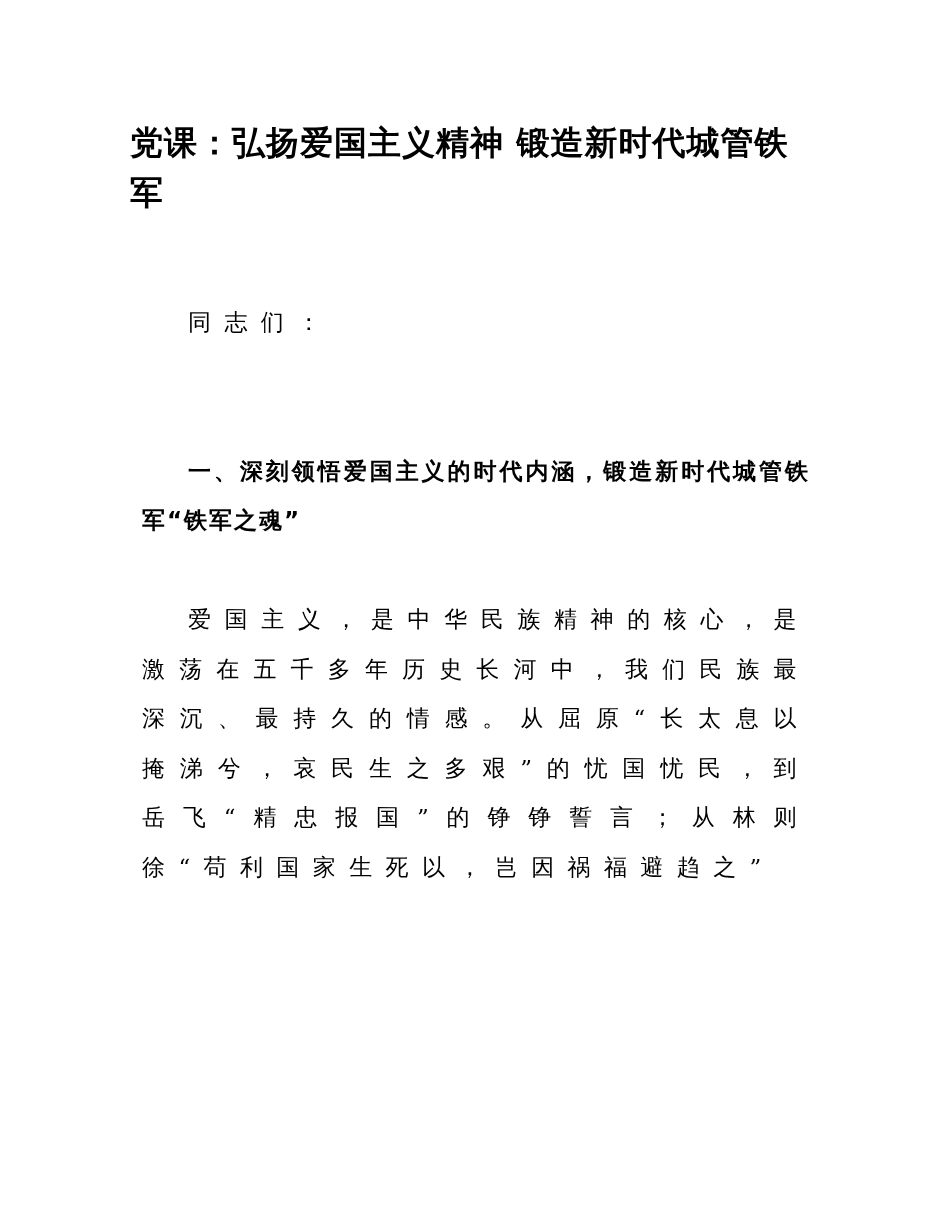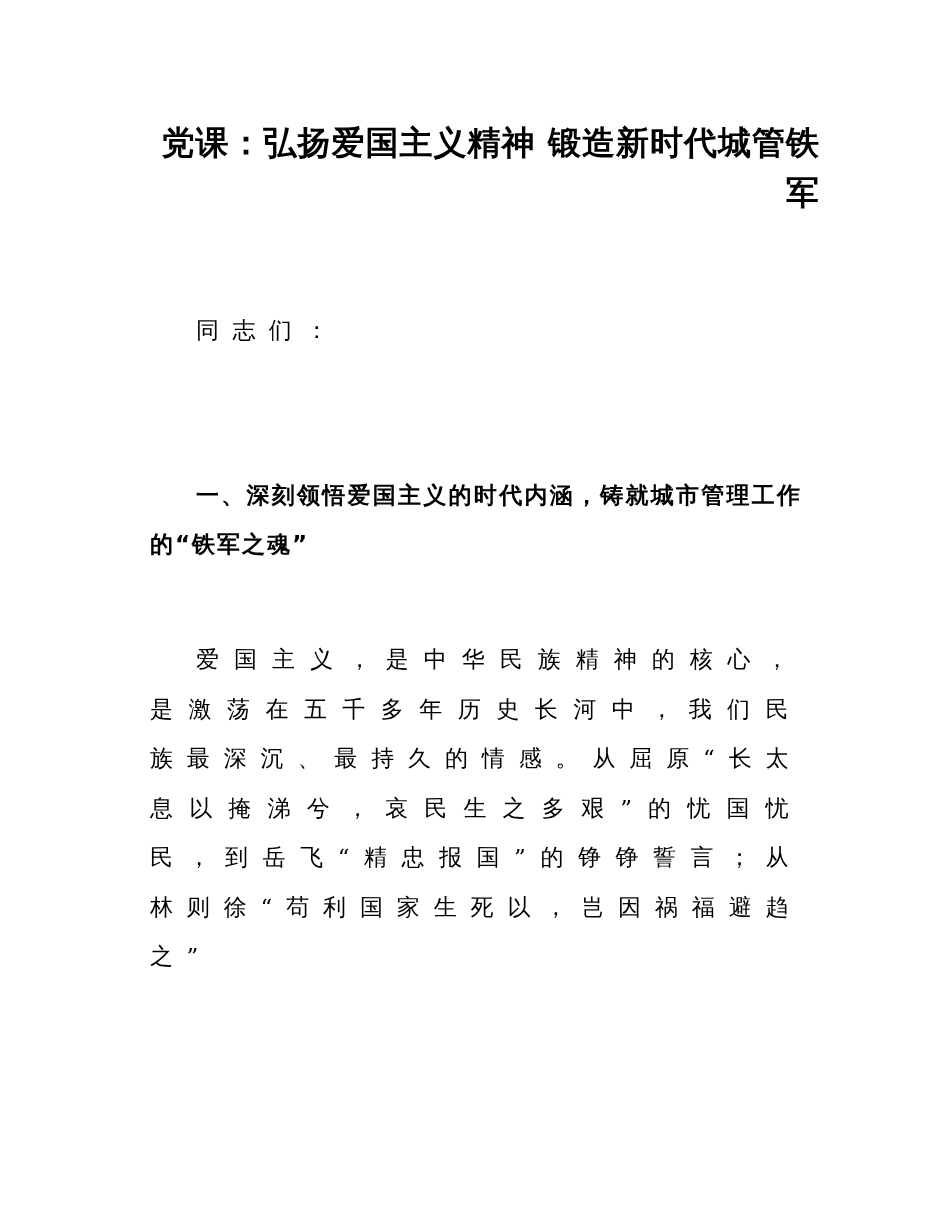--- a/index.html
+++ b/index.html
@@ -1,43 +1,43 @@
 <!DOCTYPE html>
 <html><head>
 <meta charset="utf-8">
 <style>
   html, body { margin: 0; padding: 0; background: #ffffff; }
   body { width: 950px; height: 1230px; position: relative; overflow: hidden; color: #000; }
   .page { position: absolute; left: 0; top: 0; width: 950px; height: 1230px; background: #fff; }
   .title {
     position: absolute; left: 130px; width: 690px; top: 118px;
-    text-align: right;
+    text-align: left;
     font-family: "DejaVu Sans", "Liberation Sans", sans-serif;
     font-weight: bold; font-size: 33px; line-height: 50px; letter-spacing: 1px;
   }
   .body-text {
     position: absolute; left: 142px; width: 668px;
     font-family: "DejaVu Serif", "Liberation Serif", serif;
     font-size: 23px; line-height: 49.5px; letter-spacing: 13.4px;
     text-align: justify;
   }
-  .para { margin: 8px; text-indent: 2em; }
+  .para { margin: 0; text-indent: 2em; }
   .heading {
     font-family: "DejaVu Sans", "Liberation Sans", sans-serif;
     font-weight: bold; letter-spacing: 2px; font-size: 23px;
   }
   .gap { height: 49.5px; }
 </style>
 </head>
 <body>
 
 <div class="page">
   <div class="title">党课：弘扬爱国主义精神 锻造新时代城管铁军</div>
 
   <div class="body-text" style="top:298px;">
     <p class="para">同志们：</p>
     <div class="gap"></div>
     <div class="gap"></div>
-    <p class="para heading">一、深刻领悟爱国主义的时代内涵，铸就城市管理工作的“铁军之魂”</p>
+    <p class="para heading">一、深刻领悟爱国主义的时代内涵，锻造新时代城管铁军“铁军之魂”</p>
     <div class="gap"></div>
     <p class="para">爱国主义，是中华民族精神的核心，是激荡在五千多年历史长河中，我们民族最深沉、最持久的情感。从屈原“长太息以掩涕兮，哀民生之多艰”的忧国忧民，到岳飞“精忠报国”的铮铮誓言；从林则徐“苟利国家生死以，岂因祸福避趋之”</p>
   </div>
 </div>
 
 </body></html>

